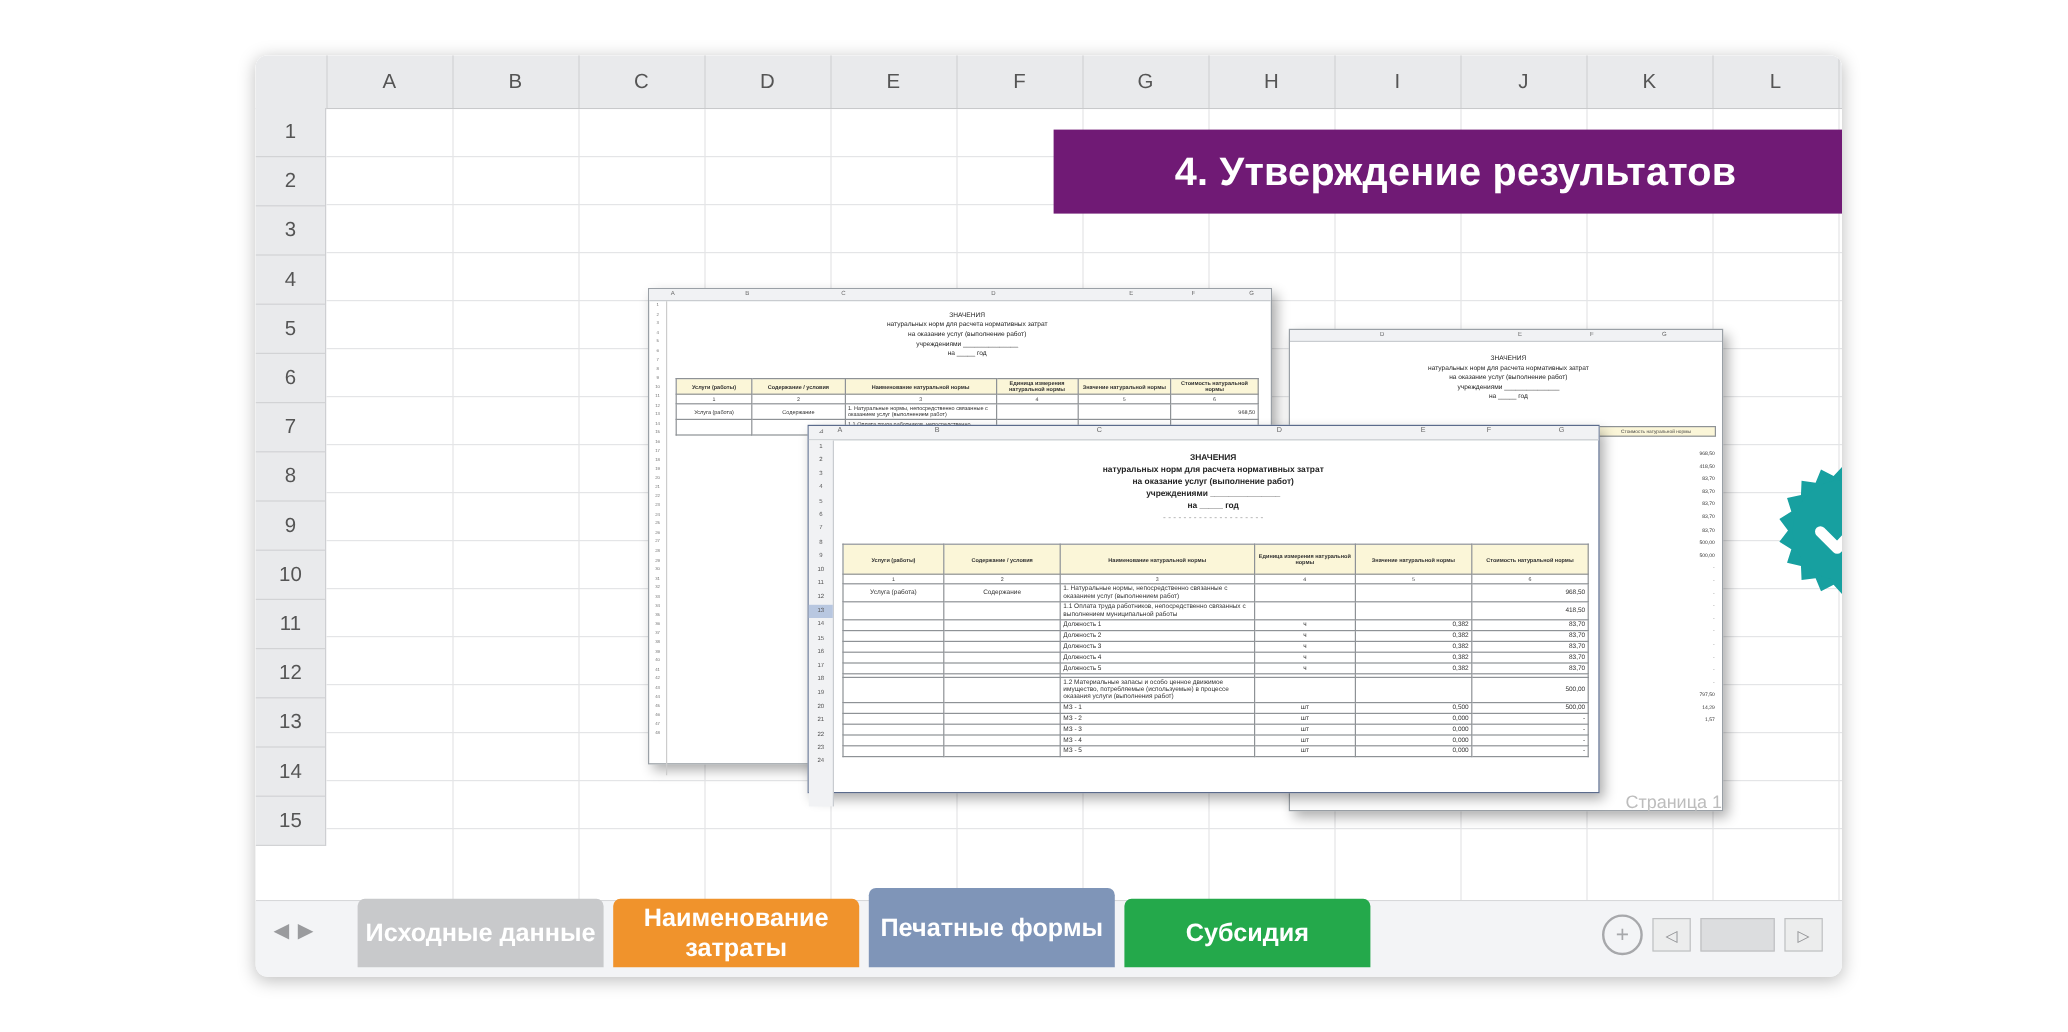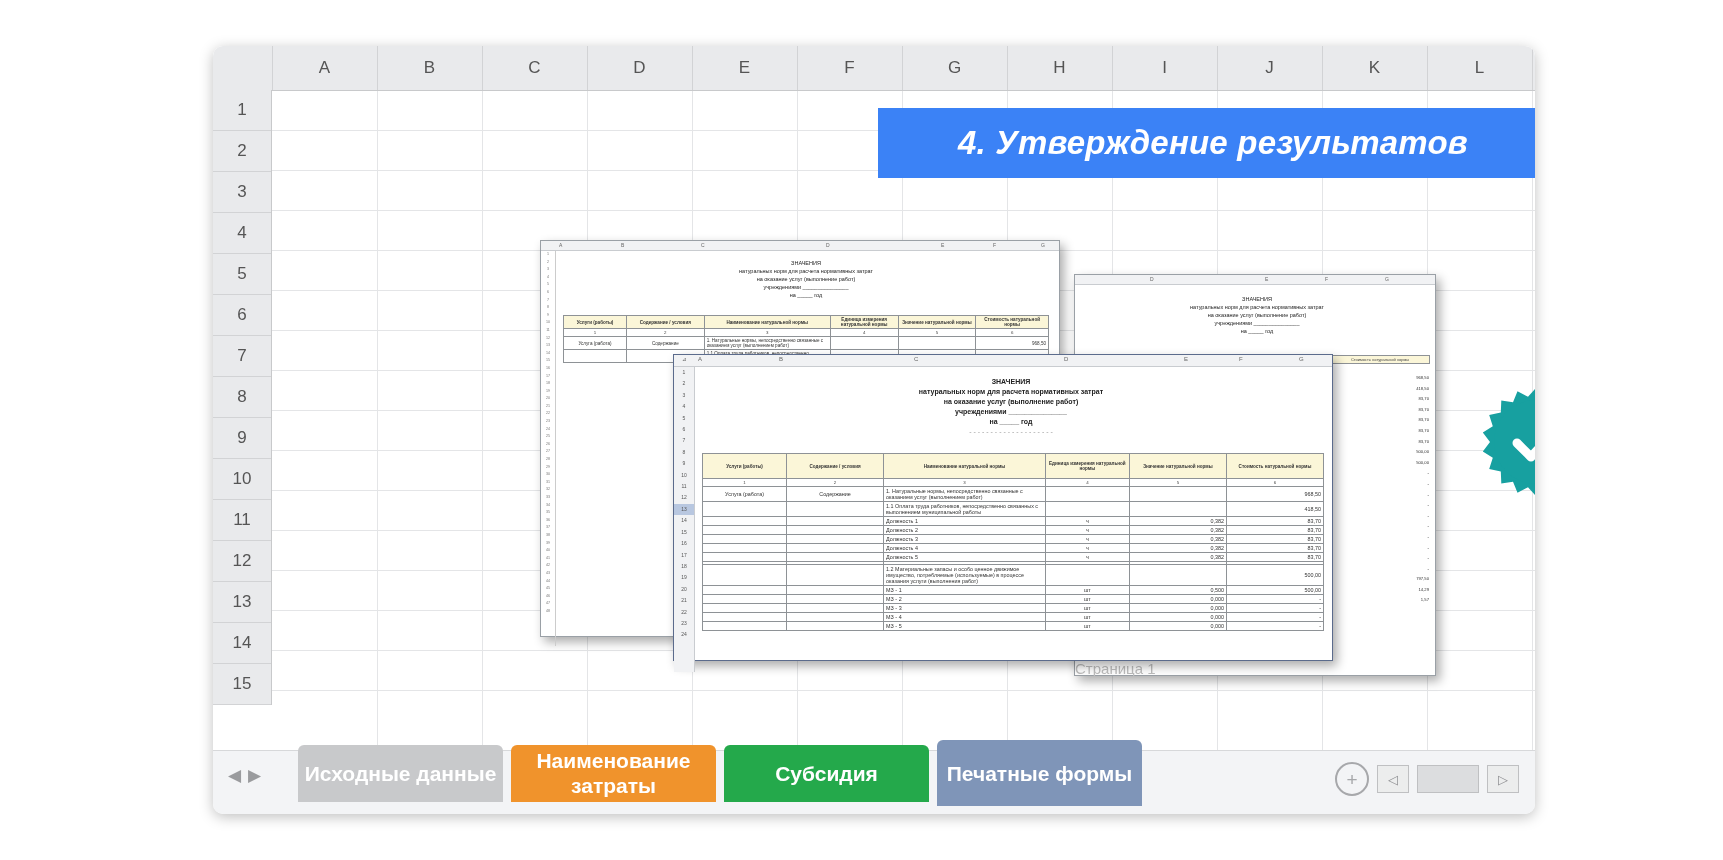--- a/index.html
+++ b/index.html
@@ -14,22 +14,22 @@
   .colhead .cell{position:absolute;top:0;height:44px;line-height:44px;text-align:center;
                  font-size:17px;color:#555;border-right:1px solid #d2d3d5;}
   .rowhead{position:absolute;left:0;top:44px;width:58px;background:#e9eaec;border-right:1px solid #c8c9cb;}
   .rowhead .cell{height:40px;line-height:40px;text-align:center;font-size:17px;color:#555;
                  border-bottom:1px solid #d2d3d5;}
   .gridarea{position:absolute;left:59px;top:45px;right:0;bottom:0;background:#fff;}
   .vline{position:absolute;top:0;bottom:0;width:1px;background:#e4e5e7;}
   .hline{position:absolute;left:0;right:0;height:1px;background:#e4e5e7;}
 
   
-  .banner{position:absolute;left:665px;top:62px;width:670px;height:70px;background:#3b82f6;
-          display:flex;align-items:center;justify-content:center;font-style:italic;}
+  .banner{position:absolute;left:665px;top:62px;width:670px;height:70px;background:#701a75;
+          display:flex;align-items:center;justify-content:center;}
   .banner span{color:#fff;font-size:33px;font-weight:bold;letter-spacing:.2px;}
 
   
   .doc{position:absolute;background:#fff;border:1px solid #9aa0a6;box-shadow:4px 5px 10px rgba(0,0,0,.33);}
   .doc .dhead{height:9px;background:#f1f2f4;border-bottom:1px solid #c9ccd0;position:relative;}
   .doc .dhead i{position:absolute;top:1px;font-style:normal;font-size:5px;color:#666;}
   .doc .body{position:relative;width:100%;height:100%;font-size:5px;color:#333;}
   .ttl{text-align:center;font-size:5.5px;line-height:8px;color:#222;}
 
   table.mini{border-collapse:collapse;width:100%;font-size:4.6px;}
@@ -39,31 +39,31 @@
   .r{text-align:right;}
   .c{text-align:center;}
 
   
   #doc1{left:327px;top:194px;width:518px;height:395px;}
   
   #doc2{left:861px;top:228px;width:360px;height:400px;}
   
   #doc3{left:460px;top:308px;width:658px;height:305px;border:1px solid #5b6b8c;}
 
-  .wm{position:absolute;left:0;right:0;bottom:8px;text-align:left;color:#bdbdbd;font-size:15px;}
+  .wm{position:absolute;left:0;right:0;bottom:8px;text-align:right;color:#bdbdbd;font-size:15px;}
 
   
   .badge{position:absolute;left:1268px;top:341px;width:110px;height:110px;}
 
   
   .tabbar{position:absolute;left:0;bottom:0;width:1322px;height:63px;background:#f3f4f6;
           border-top:1px solid #d7d8da;border-radius:0 0 10px 10px;}
   .navarrows{position:absolute;left:15px;top:16px;display:flex;gap:7px;}
   .navarrows span{color:#9a9b9e;font-size:17px;line-height:17px;}
-  .tabs{position:absolute;left:85px;bottom:8px;display:flex;align-items:center;gap:8px;}
+  .tabs{position:absolute;left:85px;bottom:8px;display:flex;align-items:flex-end;gap:8px;}
   .tab{width:205px;height:57px;border-radius:6px 6px 0 0;display:flex;align-items:center;
        justify-content:center;text-align:center;color:#fff;font-size:21px;font-weight:bold;line-height:25px;}
   .tab.gray{background:#c8c9cb;color:#ffffff;}
   .tab.orange{background:#f0932c;}
   .tab.green{background:#24a94b;}
   .tab.blue{background:#7f95b8;height:66px;}
   .rightctrl{position:absolute;right:16px;top:11px;display:flex;align-items:center;gap:8px;}
   .plusbtn{width:30px;height:30px;border-radius:50%;border:2px solid #a7a8ab;color:#a7a8ab;
            display:flex;align-items:center;justify-content:center;font-size:19px;line-height:19px;}
   .scrbtn{width:30px;height:26px;border:1px solid #bfc0c2;background:#eceded;display:flex;
@@ -533,25 +533,25 @@
       <span>▶</span>
     </div>
 
     <div class="tabs">
       <div class="tab gray">
         <span>Исходные данные</span>
       </div>
       <div class="tab orange">
         <span>Наименование затраты</span>
       </div>
+      <div class="tab blue">
+        <span>Печатные формы</span>
+      </div>
       <div class="tab green">
         <span>Субсидия</span>
-      </div>
-      <div class="tab blue">
-        <span>Печатные формы</span>
       </div>
     </div>
 
     <div class="rightctrl">
       <div class="plusbtn">
         <span>+</span>
       </div>
       <div class="scrbtn">
         <span>◁</span>
       </div>

